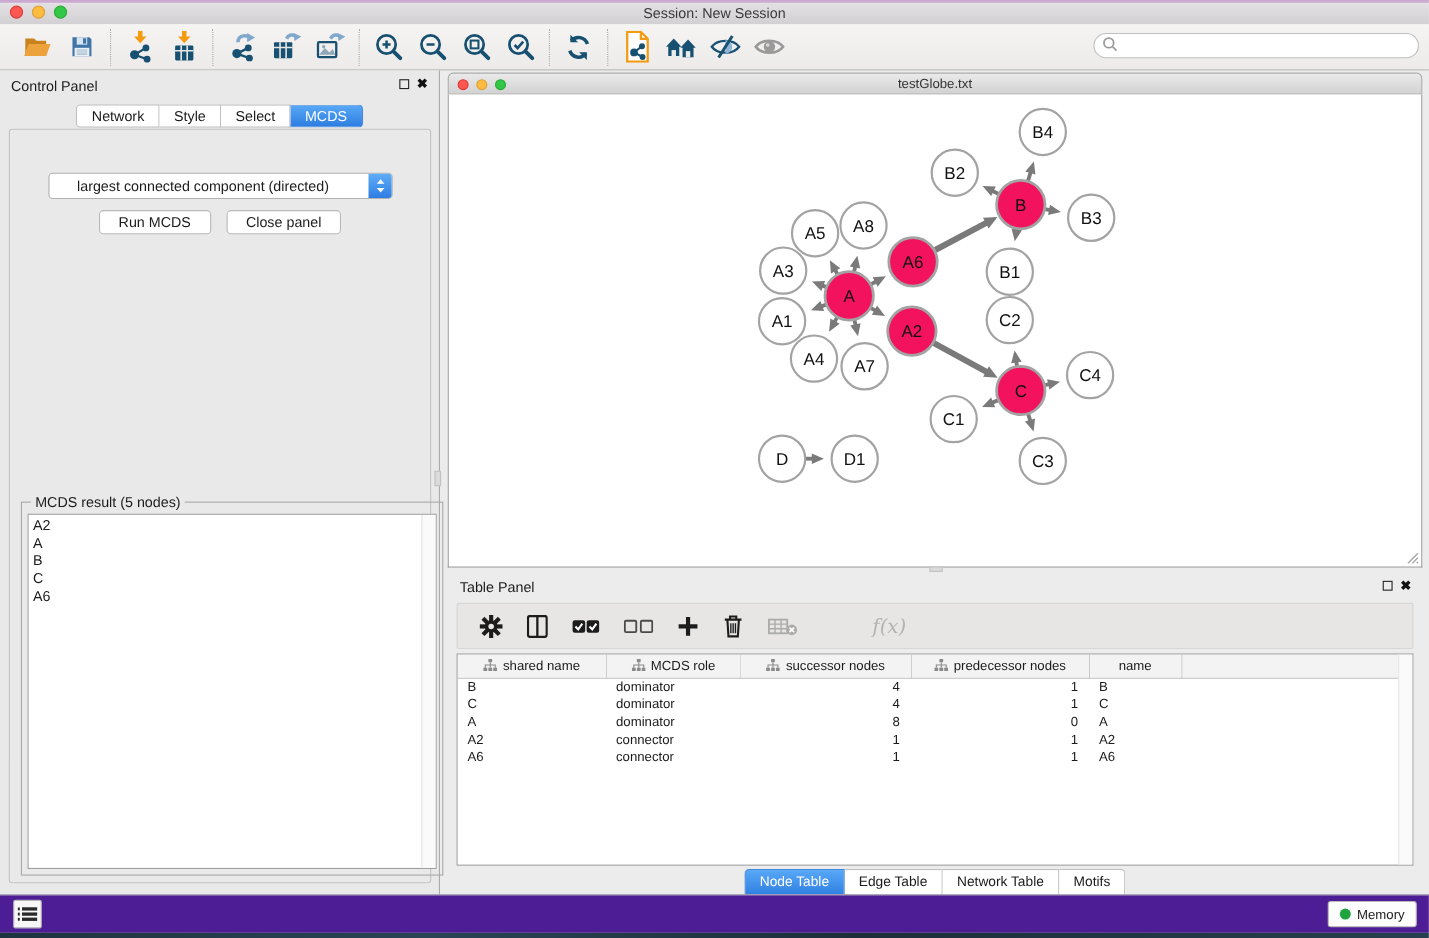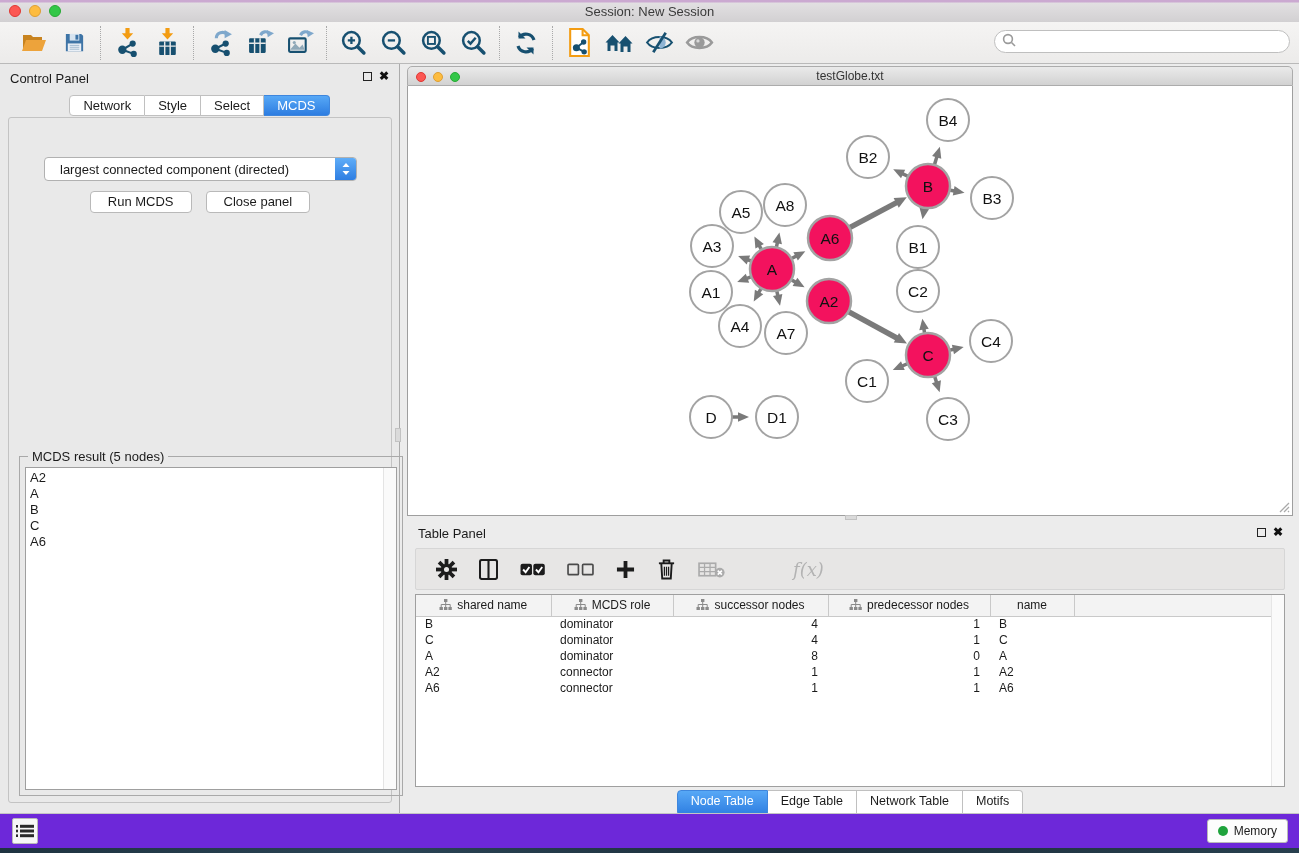--- a/index.html
+++ b/index.html
@@ -35,21 +35,21 @@
   .float-icon { width:9px; height:9px; border:1.5px solid #222; display:inline-block; }
   .close-icon { font-size:12px; font-weight:bold; color:#111; line-height:10px; }
   .cp-tabs { display:flex; justify-content:center; margin-top:3px; position:relative; z-index:2; }
   .tab { height:21px; line-height:19px; padding:0 13px; background:#fff; border:1px solid #C0C0C0; border-left:none; font-size:13px; cursor:default; }
   .tab:first-child { border-left:1px solid #C0C0C0; border-radius:4px 0 0 4px; }
   .tab:last-child { border-radius:0 4px 4px 0; }
   .tab.active { background:linear-gradient(#57A8F6,#2D7DE1); color:#fff; border-color:#3E86DD; }
   .cp-body { position:absolute; left:8px; top:53px; width:384px; height:686px; border:1px solid #C3C3C3; border-radius:3px; background:#E9E9E9; }
   .opt-label { text-align:center; margin-top:16px; font-size:13px; }
   .select-box { position:absolute; left:35px; top:39px; width:313px; height:24px; background:#fff; border:1px solid #B1B1B1; border-radius:4px; display:flex; align-items:center; }
-  .select-value { flex:1; padding-left:15px; font-size:13px; white-space:nowrap; overflow:hidden; }
+  .select-value { flex:1; padding-left:25px; font-size:13px; white-space:nowrap; overflow:hidden; }
   .select-cap { width:21px; height:22px; border-radius:0 3px 3px 0; background:linear-gradient(#5FADF8,#2E7EE2); display:flex; align-items:center; justify-content:center; }
   .cp-buttons { position:absolute; left:0; top:73px; width:100%; display:flex; justify-content:center; gap:14px; }
   .btn { height:22px; padding:0 17px; background:#fff; border:1px solid #B9B9B9; border-radius:4px; font-size:13px; line-height:20px; cursor:default; }
   .result-group { position:absolute; left:10px; top:338px; width:384px; height:340px; border:1px solid #A9A9A9; }
   .result-legend { position:absolute; left:8px; top:-8px; background:#E9E9E9; padding:0 4px; font-size:13px; }
   .result-list { position:absolute; left:5px; top:10px; right:5px; bottom:5px; background:#fff; border:1px solid #9F9F9F; overflow:hidden; }
   .result-scroll { position:absolute; right:0; top:0; bottom:0; width:13px; background:#FAFAFA; border-left:1px solid #E4E4E4; }
   .result-item { font-size:13px; line-height:16px; padding-left:4px; }
   .result-list-inner { padding-top:2px; }
 
@@ -80,21 +80,21 @@
   .node-table th { height:21px; background:#F3F3F3; border-bottom:1px solid #C9C9C9; border-right:1px solid #C9C9C9;
     font-weight:normal; font-size:12px; text-align:center; position:relative; }
   .node-table th:last-child { border-right:none; }
   .th-inner { display:flex; align-items:center; justify-content:center; gap:5px; }
   .node-table td { height:16px; font-size:12px; padding:0 0 0 9px; white-space:nowrap; overflow:hidden; }
   .node-table td.num { text-align:right; padding:0 10px 0 0; }
   .tp-tabs { position:absolute; left:0; top:270px; width:100%; display:flex; justify-content:center; }
   .tp-tabs .tab { font-size:12.5px; height:26px; line-height:20px; }
 
   
-  .statusbar { position:absolute; left:0; top:813px; width:1299px; height:35px; background:#6d28d9; border-top:1px solid #C4C4C4; }
+  .statusbar { position:absolute; left:0; top:813px; width:1299px; height:35px; background:#4c1d95; border-top:1px solid #C4C4C4; }
   .list-btn { position:absolute; left:12px; top:4px; width:26px; height:26px; background:#F7F7F7; border:1px solid #B9B9B9; border-radius:2px;
     display:flex; align-items:center; justify-content:center; }
   .memory-btn { position:absolute; right:11px; top:5px; height:24px; padding:0 10px; background:#FDFDFD; border:1px solid #B9B9B9; border-radius:3px;
     display:flex; align-items:center; gap:6px; font-size:12px; }
   .mem-dot { width:10px; height:10px; border-radius:50%; background:#1FA33C; }
   .desktop-strip { position:absolute; left:0; top:848px; width:1299px; height:5px;
     background:linear-gradient(90deg,#1E3340,#2A4455 30%,#1C2E3A 60%,#273F4E); }
 </style>
 </head>
 <body>

